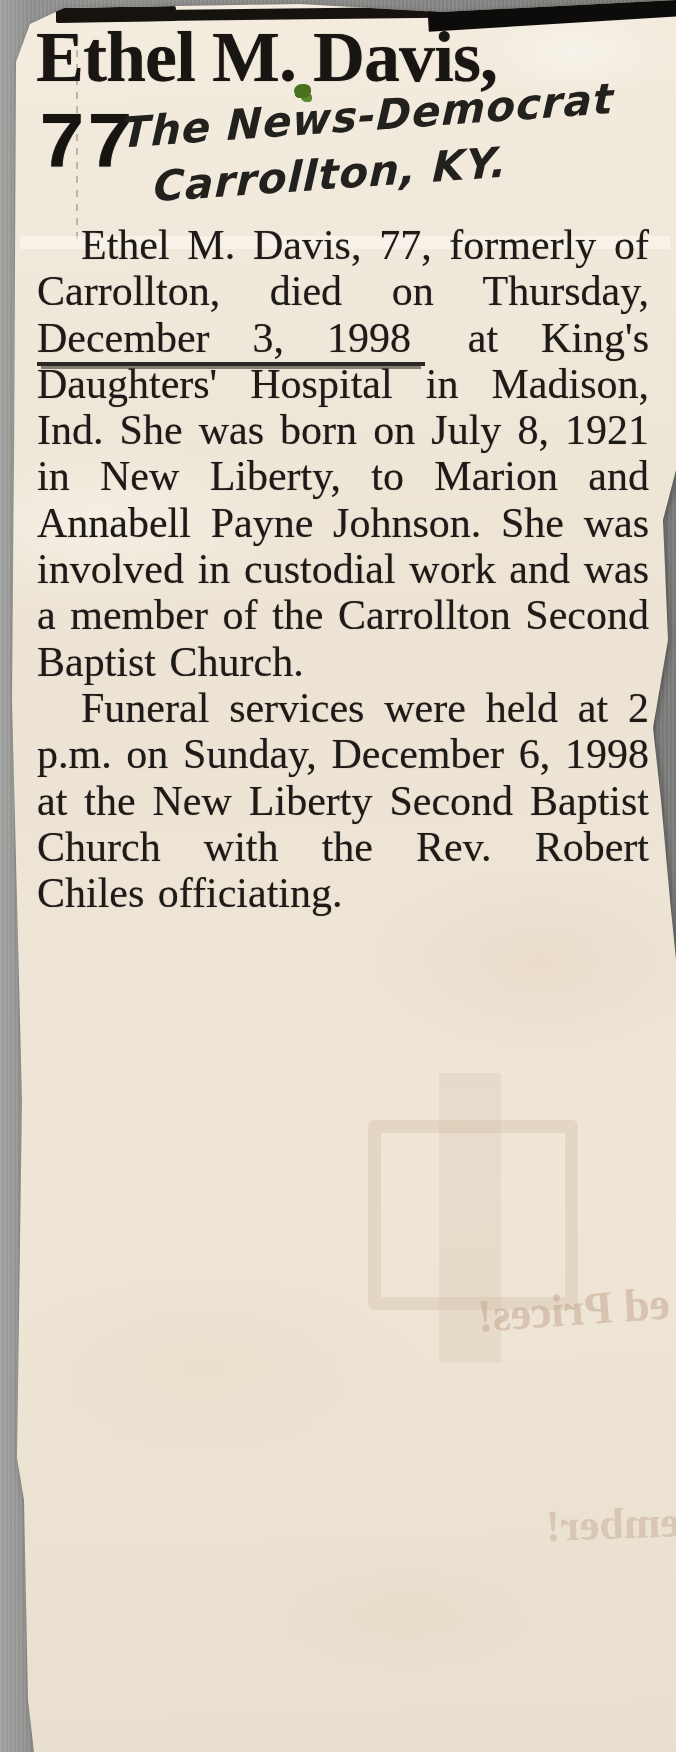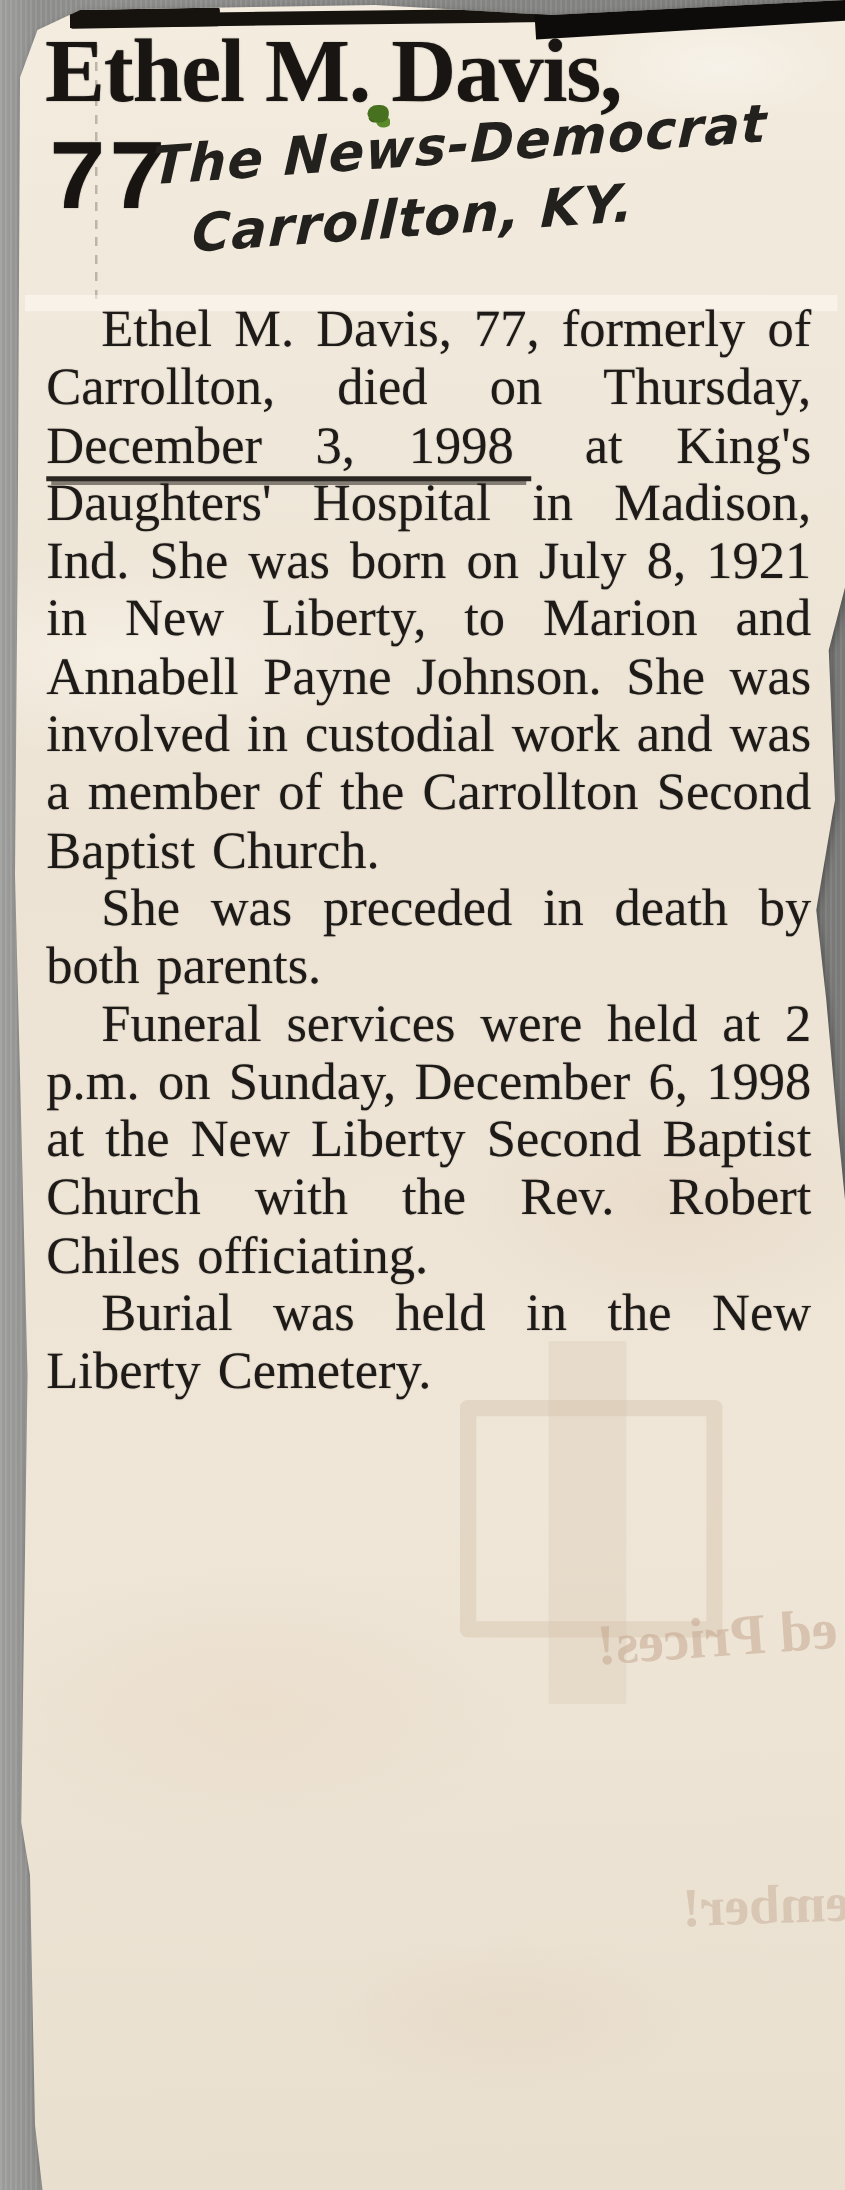--- a/index.html
+++ b/index.html
@@ -116,21 +116,20 @@
   }
 
   .obit-body {
     position: absolute; left: 37px; top: 222px; width: 612px;
     font-family: "Liberation Serif", serif;
     font-size: 42px; line-height: 46.3px;
     color: #1d1a17;
     text-align: justify;
     word-spacing: 3px;
     text-shadow: 0 0 1px rgba(28,25,22,0.45);
-    margin-top: 19px;
   }
   .obit-body p { text-indent: 44px; margin: 0; }
 
   .pen-underline {
     border-bottom: 4px solid #2a2723;
     padding-bottom: 1px;
     padding-right: 14px;
     box-shadow: 0 7px 0 -4px rgba(42,39,35,0.55);
   }
 </style>
@@ -158,20 +157,18 @@
         <div class="hw1">The News-Democrat</div>
         <div class="hw2">Carrollton, KY.</div>
       </div>
 
       <div class="ghost-emblem"></div>
       <div class="ghost ghost-1">ed Prices!</div>
       <div class="ghost ghost-2">ember!</div>
 
       <div class="obit-body">
         <p><span>Ethel M. Davis, 77, formerly of Carrollton, died on Thursday, </span><span class="pen-underline">December 3, 1998</span><span> at King's Daughters' Hospital in Madison, Ind. She was born on July 8, 1921 in New Liberty, to Marion and Annabell Payne Johnson. She was involved in custodial work and was a member of the Carrollton Second Baptist Church.</span></p>
-        <p>She was preceded in death by both parents.</p>
         <p>Funeral services were held at 2 p.m. on Sunday, December 6, 1998 at the New Liberty Second Baptist Church with the Rev. Robert Chiles officiating.</p>
-        <p>Burial was held in the New Liberty Cemetery.</p>
       </div>
 
     </div>
   </div>
 </div>
 
 </body></html>

